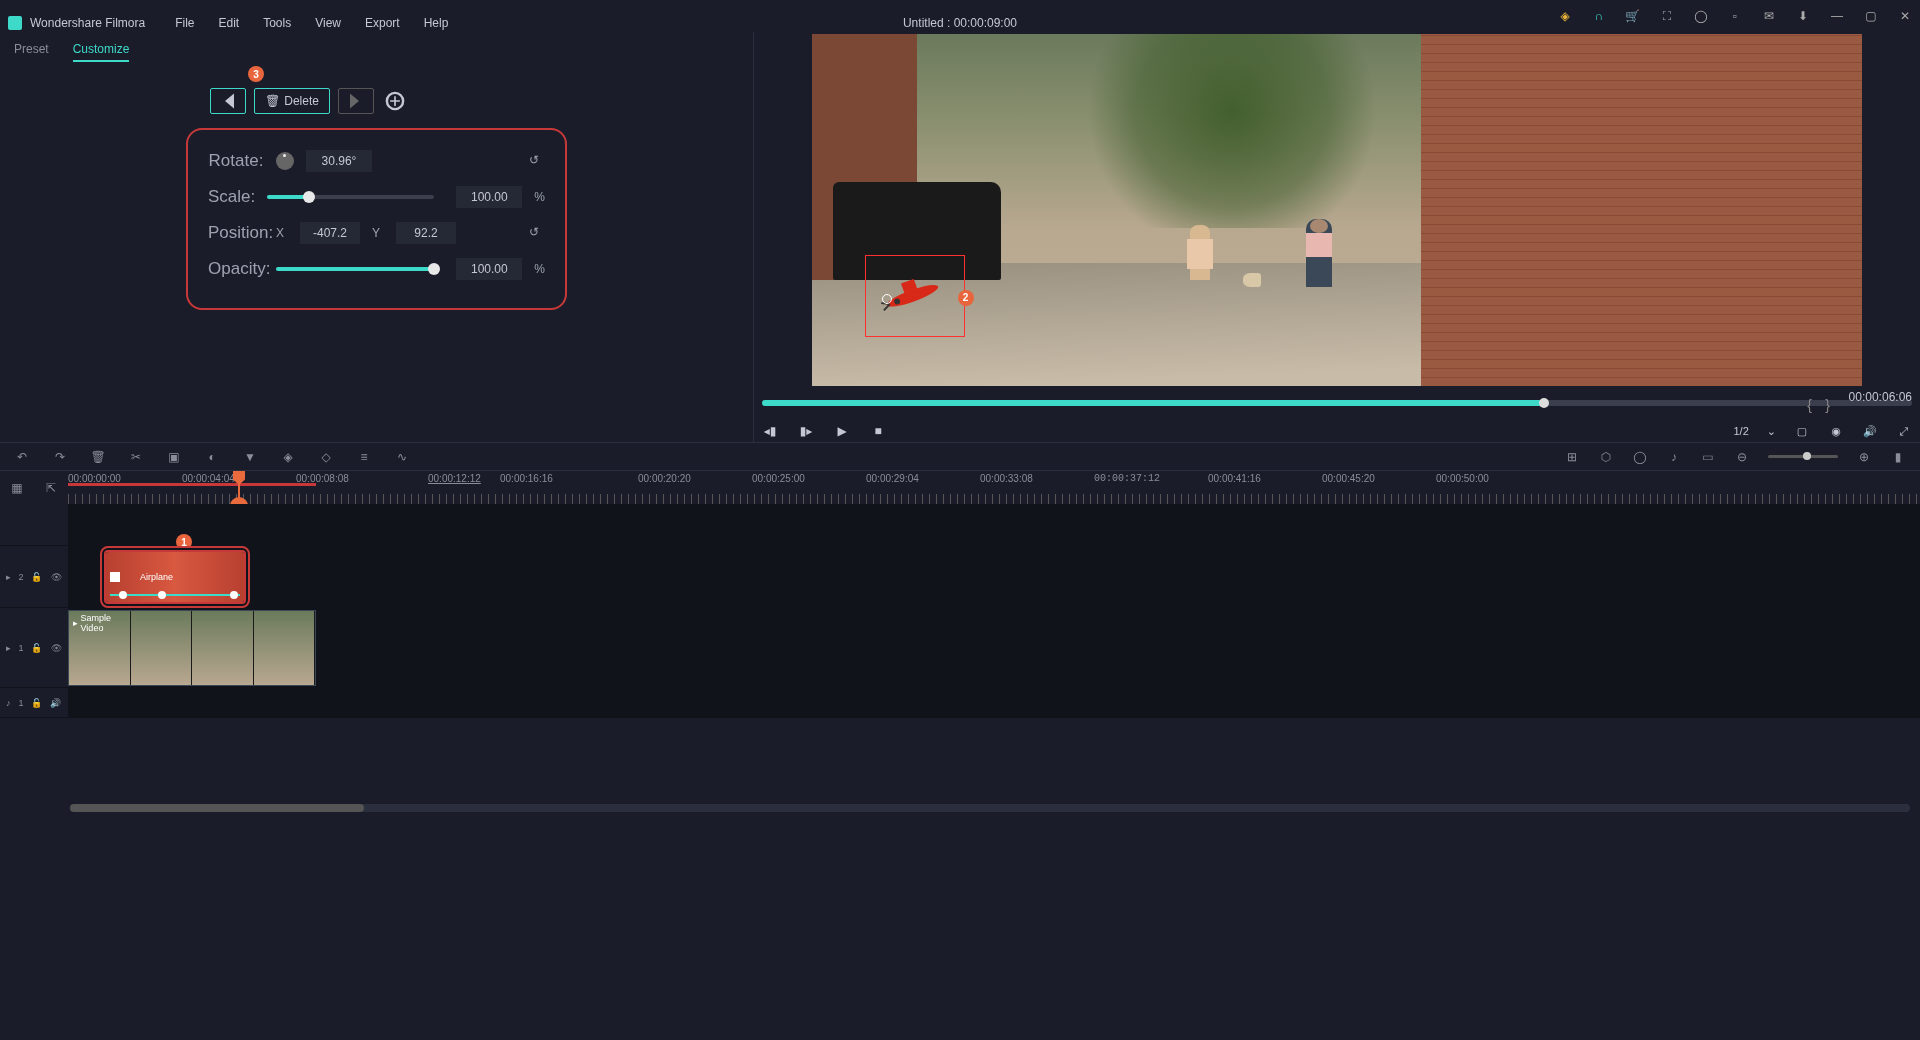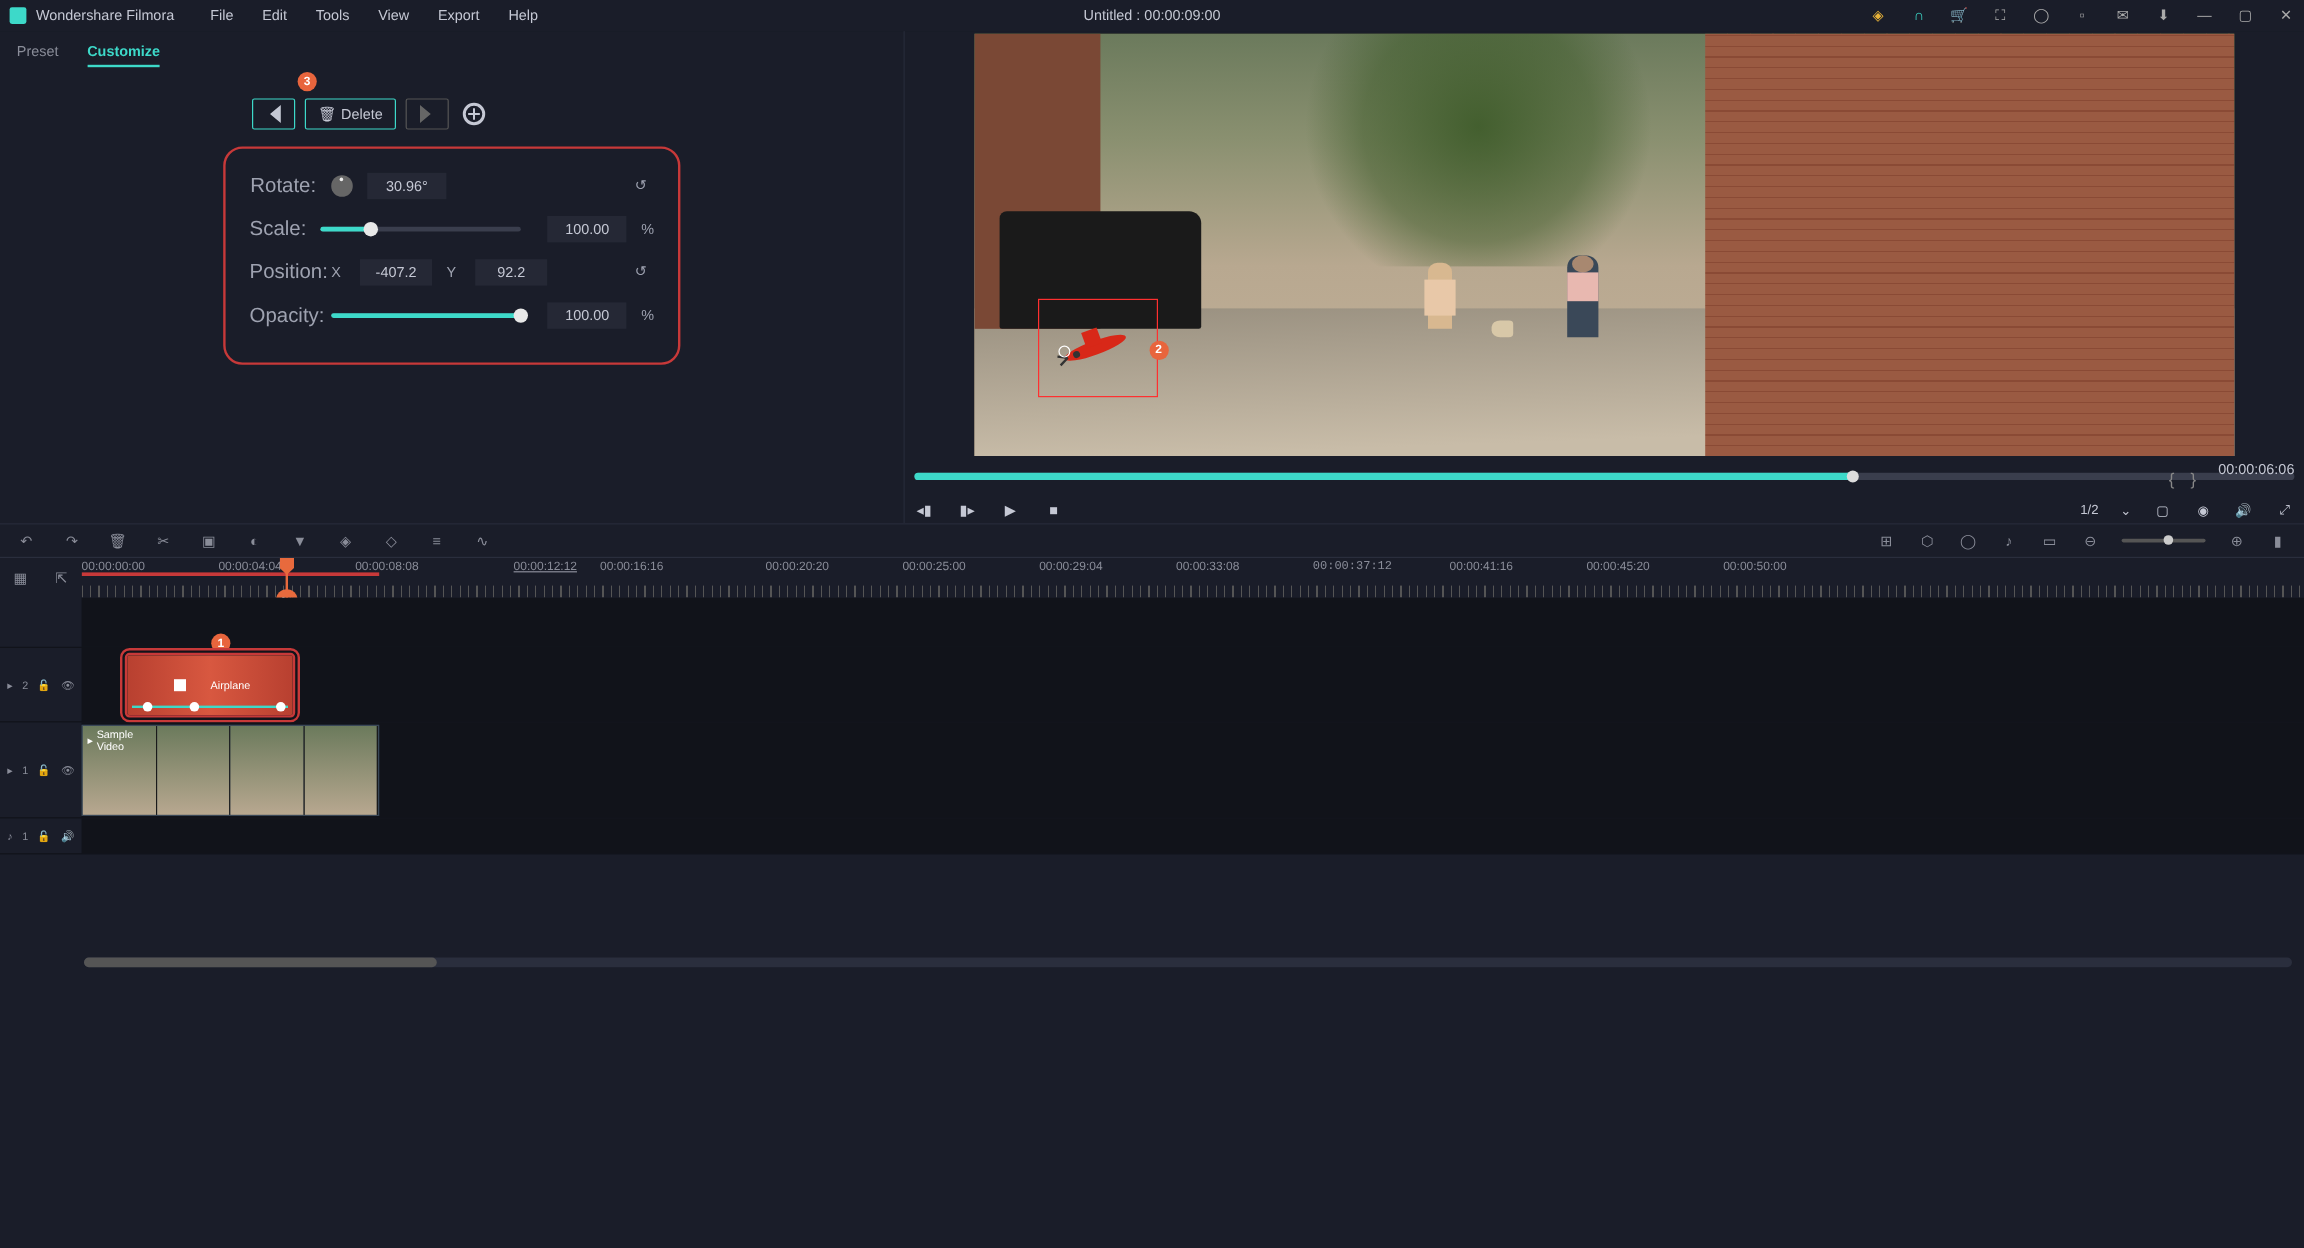--- a/index.html
+++ b/index.html
@@ -1,19 +1,19 @@
 <!DOCTYPE html>
 <html><head>
 <meta charset="utf-8">
 <style>
 * { margin: 0; padding: 0; box-sizing: border-box; font-family: -apple-system, BlinkMacSystemFont, "Segoe UI", sans-serif; }
 body { background: #1a1d29; color: #c5c8d4; font-size: 12px; width: 1920px; height: 1040px; overflow: hidden; }
 
 
-.titlebar { height: 26px; background: #1a1d29; display: flex; align-items: center; padding: 0 8px; }
+.titlebar { height: 26px; background: #1a1d29; display: flex; padding: 16px 8px; }
 .titlebar .logo { width: 14px; height: 14px; background: #3dd9c9; border-radius: 2px; margin-right: 8px; }
 .titlebar .app-name { font-size: 12px; color: #c5c8d4; margin-right: 30px; }
 .titlebar .menu-item { font-size: 12px; color: #c5c8d4; margin-right: 24px; cursor: pointer; }
 .titlebar .center { position: absolute; left: 50%; transform: translateX(-50%); font-size: 12px; }
 .titlebar .right-icons { margin-left: auto; display: flex; gap: 20px; align-items: center; }
 .titlebar .ticon { width: 14px; height: 14px; display: flex; align-items: center; justify-content: center; color: #aaa; cursor: pointer; }
 .tip-icon { color: #e8b339 !important; }
 .headphone-icon { color: #3dd9c9 !important; }
 .cart-icon { color: #e86a3d !important; }
 
@@ -21,21 +21,21 @@
 .main { display: flex; height: 410px; }
 .left-panel { width: 754px; background: #1a1d29; border-right: 1px solid #2a2e3d; }
 .right-panel { flex: 1; background: #1a1d29; position: relative; }
 
 
 .top-tabs { display: flex; gap: 24px; padding: 10px 14px 0; }
 .top-tab { color: #8a8d99; font-size: 13px; padding-bottom: 6px; cursor: pointer; }
 .top-tab.active { color: #3dd9c9; border-bottom: 2px solid #3dd9c9; }
 .sub-tabs { display: flex; gap: 24px; padding: 10px 14px 6px; }
 .sub-tab { color: #8a8d99; font-size: 12px; padding-bottom: 4px; cursor: pointer; }
-.sub-tab.active { color: #3dd9c9; border-bottom: 2px solid #3dd9c9; font-weight: bold; }
+.sub-tab.active { color: #3dd9c9; border-bottom: 2px solid #3dd9c9; }
 
 
 .kf-bar { display: flex; gap: 8px; padding: 20px 210px 8px; align-items: center; position: relative; }
 .kf-btn { border: 1px solid #3dd9c9; background: transparent; color: #c5c8d4; height: 26px; padding: 0 10px; font-size: 12px; display: flex; align-items: center; gap: 4px; cursor: pointer; border-radius: 2px; }
 .kf-btn-icon { border: 1px solid #3dd9c9; background: transparent; width: 36px; height: 26px; display: flex; align-items: center; justify-content: center; cursor: pointer; border-radius: 2px; }
 .kf-btn-icon.grey { border-color: #555; color: #666; }
 .kf-btn-plain { width: 26px; height: 26px; display: flex; align-items: center; justify-content: center; cursor: pointer; color: #c5c8d4; }
 
 
 .props-wrap { position: relative; margin: 6px 186px 0 186px; border: 2px solid #c73939; border-radius: 16px; padding: 16px 20px 18px; }
@@ -112,21 +112,21 @@
 .track { display: flex; border-bottom: 1px solid #11131a; }
 .track-head { width: 68px; display: flex; align-items: center; gap: 8px; padding-left: 6px; font-size: 9px; color: #8a8d99; }
 .track-body { flex: 1; position: relative; background: #11131a; }
 .track.pad { height: 42px; }
 .track.clip { height: 62px; }
 .track.clip2 { height: 80px; }
 .track.audio { height: 30px; }
 
 .clip-box { position: absolute; top: 4px; height: 54px; border: 2px solid #c73939; border-radius: 4px; overflow: hidden; }
 .clip-box.sel { outline: 2px solid #c73939; outline-offset: 2px; }
-.clip-inner { width: 100%; height: 100%; background: linear-gradient(90deg, #b84030 0%, #d85840 50%, #b84030 100%); display: flex; align-items: center; padding-left: 4px; gap: 20px; position: relative; justify-content: center; }
+.clip-inner { width: 100%; height: 100%; background: linear-gradient(90deg, #b84030 0%, #d85840 50%, #b84030 100%); display: flex; align-items: center; padding-left: 4px; gap: 20px; position: relative; }
 .clip-inner .cicon { width: 10px; height: 10px; background: #fff; }
 .clip-inner .cname { font-size: 9px; color: #fff; }
 .clip-kf { position: absolute; bottom: 2px; left: 4px; right: 4px; height: 10px; }
 .clip-kf .kfline { position: absolute; top: 4px; left: 0; right: 0; height: 2px; background: #3dd9c9; }
 .clip-kf .kfdot { position: absolute; width: 8px; height: 8px; background: #fff; border-radius: 50%; top: 1px; transform: translateX(-50%); }
 
 .video-clip { position: absolute; top: 2px; height: 76px; border: 1px solid #3a4858; background: #2a3848; display: flex; }
 .video-clip .thumb { flex: 1; background: linear-gradient(180deg, #6b7a5c 0%, #b8a890 100%); border-right: 1px solid #1a1a1a; position: relative; }
 .video-clip .vlabel { position: absolute; top: 2px; left: 4px; font-size: 9px; color: #fff; display: flex; gap: 3px; align-items: center; }
 

